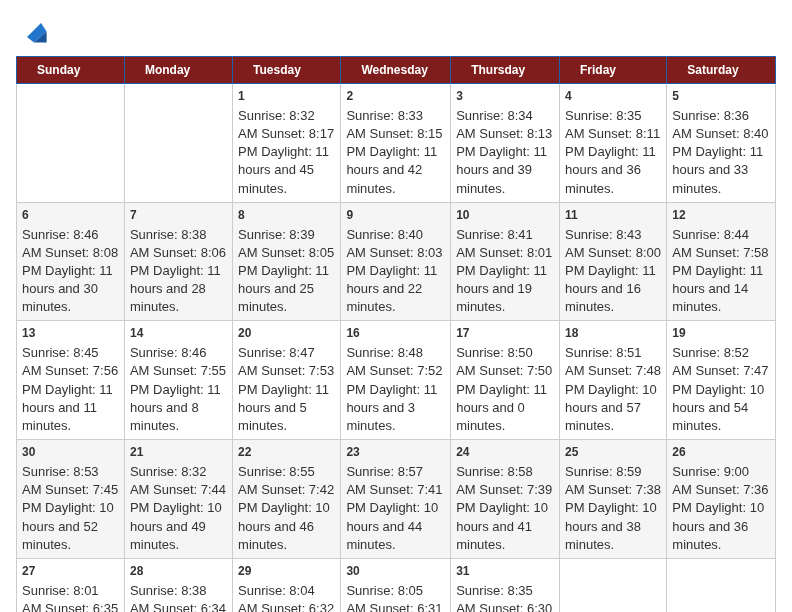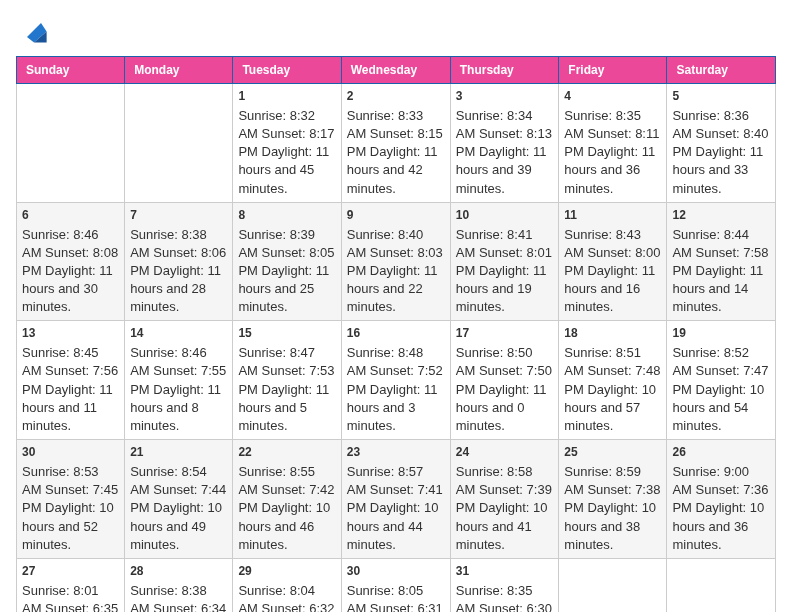--- a/index.html
+++ b/index.html
@@ -51,23 +51,23 @@
     .location-title {
       font-size: 16px;
       color: #555;
     }
     .calendar {
       width: 100%;
       border-collapse: collapse;
       font-size: 11px;
     }
     .calendar th {
-      background: #ec4899;
+      background: #7f1d1d;
       color: #fff;
-      padding: 6px 9px;
+      padding: 6px 20px;
       text-align: left;
       font-size: 12px;
       font-weight: bold;
       border: 1px solid #1a60aa;
     }
     .calendar td {
       border: 1px solid #ccc;
       vertical-align: top;
       padding: 4px 5px;
       width: 110px;
@@ -214,21 +214,21 @@
 Sunset: 7:56 PM
 Daylight: 11 hours and 11 minutes.</div>
         </td>
         <td>
           <span class="day-number">14</span>
           <div class="day-info">Sunrise: 8:46 AM
 Sunset: 7:55 PM
 Daylight: 11 hours and 8 minutes.</div>
         </td>
         <td>
-          <span class="day-number">15</span>
+          <span class="day-number">20</span>
           <div class="day-info">Sunrise: 8:47 AM
 Sunset: 7:53 PM
 Daylight: 11 hours and 5 minutes.</div>
         </td>
         <td>
           <span class="day-number">16</span>
           <div class="day-info">Sunrise: 8:48 AM
 Sunset: 7:52 PM
 Daylight: 11 hours and 3 minutes.</div>
         </td>
@@ -253,21 +253,21 @@
       </tr>
       <tr>
         <td>
           <span class="day-number">30</span>
           <div class="day-info">Sunrise: 8:53 AM
 Sunset: 7:45 PM
 Daylight: 10 hours and 52 minutes.</div>
         </td>
         <td>
           <span class="day-number">21</span>
-          <div class="day-info">Sunrise: 8:54 AM
+          <div class="day-info">Sunrise: 8:32 AM
 Sunset: 7:44 PM
 Daylight: 10 hours and 49 minutes.</div>
         </td>
         <td>
           <span class="day-number">22</span>
           <div class="day-info">Sunrise: 8:55 AM
 Sunset: 7:42 PM
 Daylight: 10 hours and 46 minutes.</div>
         </td>
         <td>

